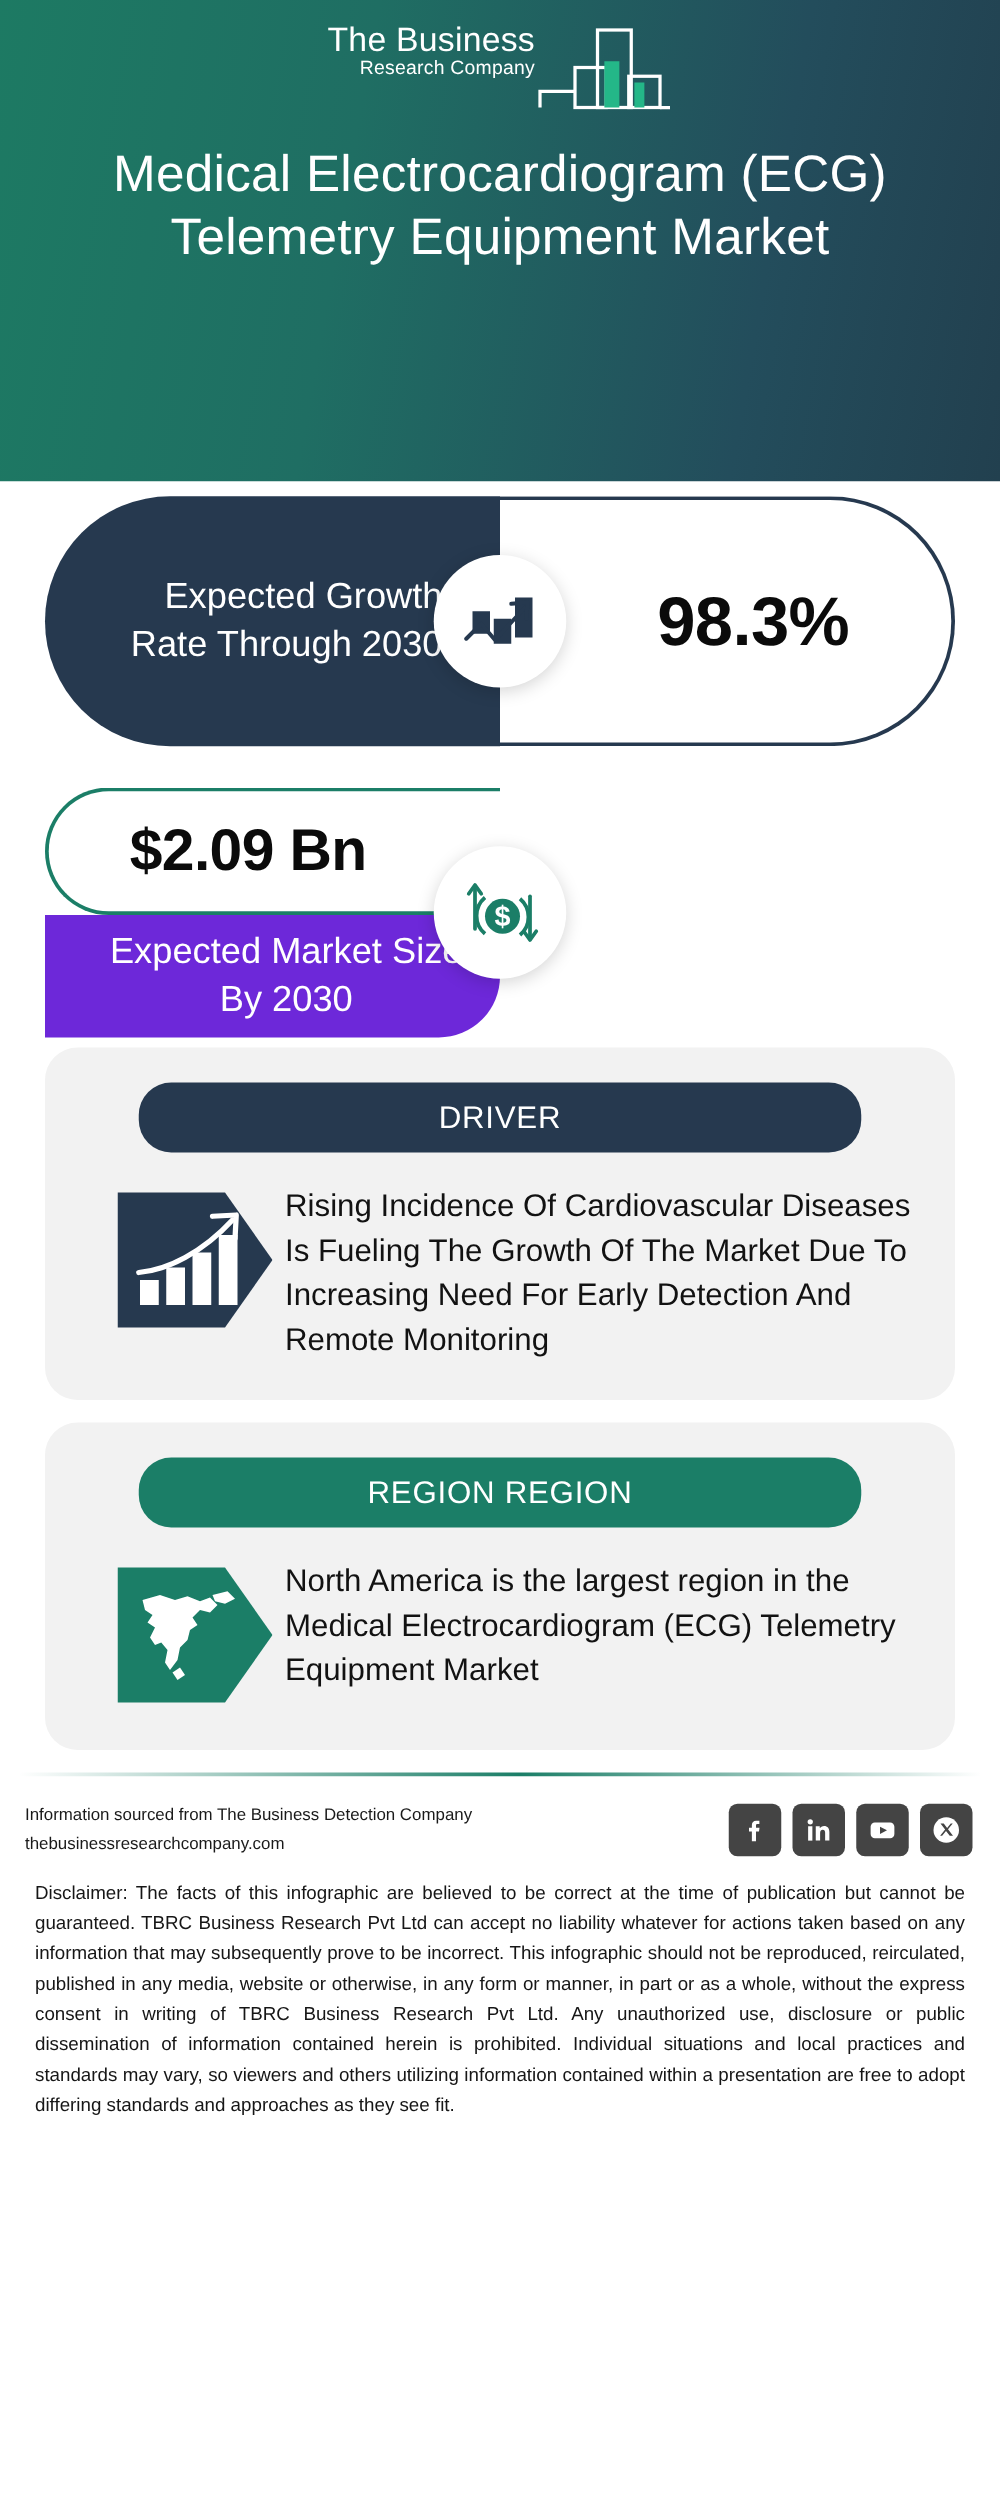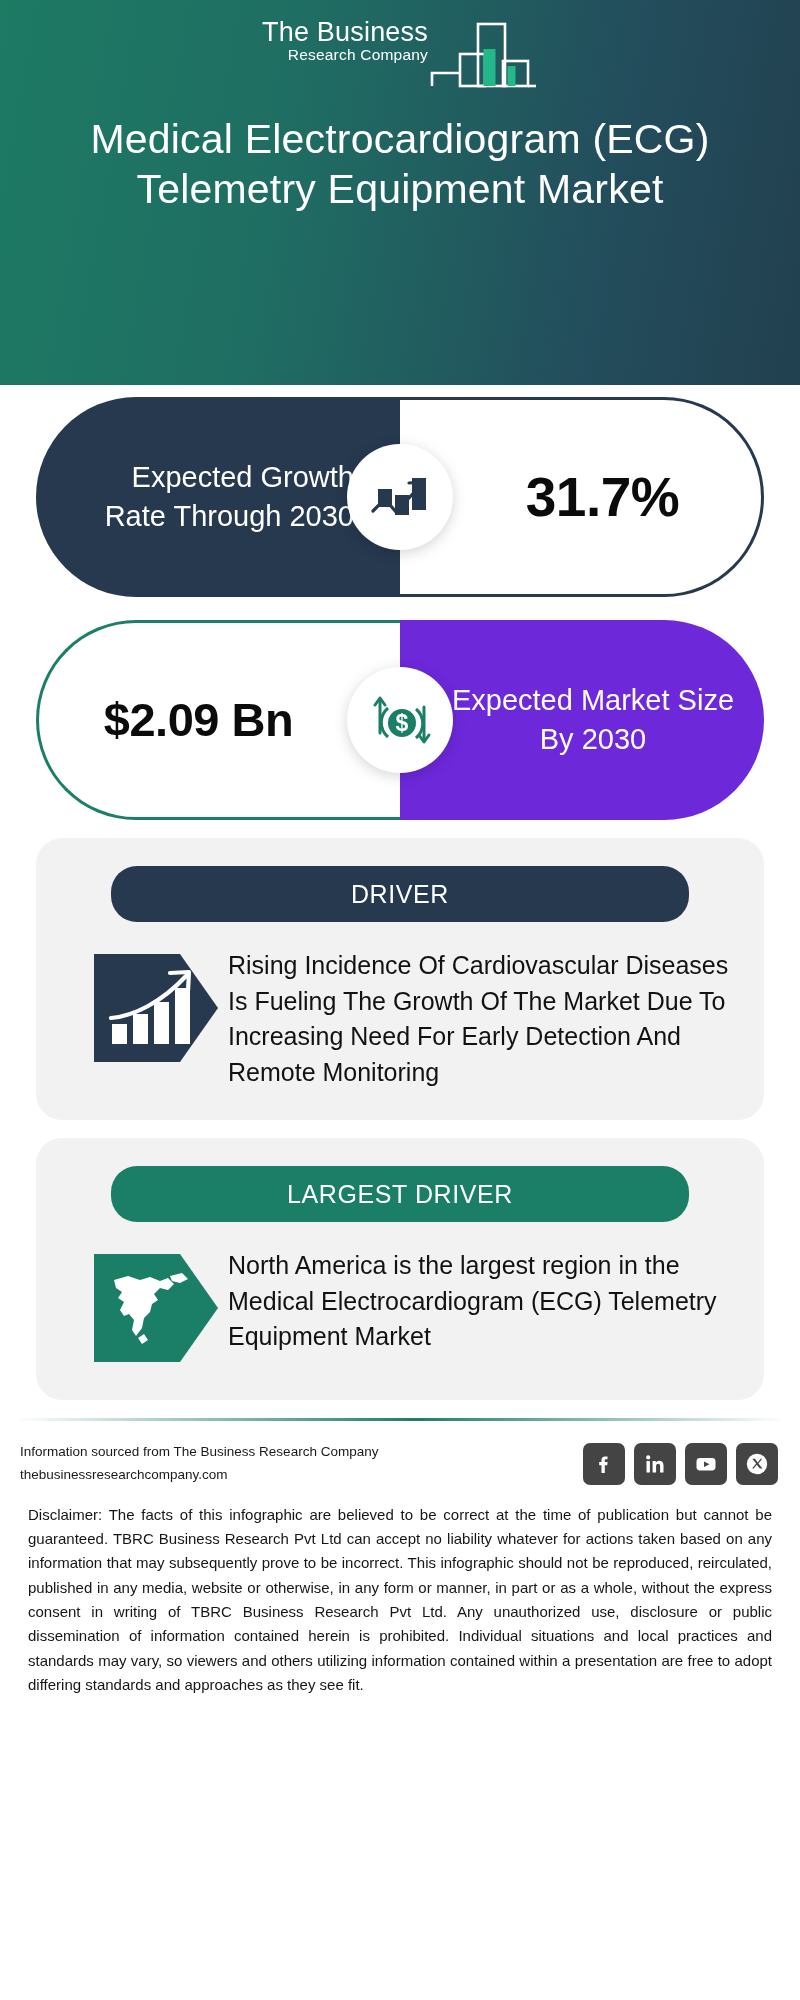--- a/index.html
+++ b/index.html
@@ -106,24 +106,25 @@
   .growth-value {
     color: #0b0b0b;
     font-size: 55px;
     font-weight: 700;
     letter-spacing: -0.5px;
   }
 
   .size-band { height: 228px; padding: 10px 0 0; }
   .size-row {
     position: relative;
-    margin: 0 auto;
+    margin: 10px auto;
     width: 728px;
     height: 200px;
     display: flex;
+    flex-direction: column;
   }
   .size-left {
     width: 50%;
     height: 200px;
     background: #ffffff;
     border: 3px solid #1b7e67;
     border-right: none;
     border-radius: 100px 0 0 100px;
     display: flex;
     align-items: center;
@@ -282,21 +283,21 @@
       </div>
     </div>
 
     <div class="title">Medical Electrocardiogram (ECG) Telemetry Equipment Market</div>
   </div>
 
   <div class="stat-band growth-band">
     <div class="growth-row">
       <div class="growth-left">Expected Growth Rate Through 2030</div>
       <div class="growth-right">
-        <span class="growth-value">31.7%</span>
+        <span class="growth-value">98.3%</span>
       </div>
       <div class="center-badge">
         <svg width="70" height="60" viewBox="0 0 70 60">
           <rect x="13" y="22" width="14" height="18" fill="#26394f"></rect>
           <rect x="30" y="28" width="14" height="20" fill="#26394f"></rect>
           <rect x="47" y="11" width="14" height="32" fill="#26394f"></rect>
           <path d="M8 44 L20 32 L31 45 L55 19" fill="none" stroke="#26394f" stroke-width="3.2" stroke-linecap="round" stroke-linejoin="round"></path>
           <path d="M44 16 L57 15 L56 28" fill="none" stroke="#26394f" stroke-width="3.2" stroke-linecap="round" stroke-linejoin="round"></path>
         </svg>
       </div>
@@ -336,21 +337,21 @@
           <rect x="81" y="42" width="15" height="56" fill="#ffffff"></rect>
           <path d="M17 72 C40 70 68 56 92 30" fill="none" stroke="#ffffff" stroke-width="4.2" stroke-linecap="round"></path>
           <path d="M76 27 L95 26 L94 45" fill="none" stroke="#ffffff" stroke-width="4.2" stroke-linecap="round" stroke-linejoin="round"></path>
         </svg>
       </div>
       <div class="card-text">Rising Incidence Of Cardiovascular Diseases Is Fueling The Growth Of The Market Due To Increasing Need For Early Detection And Remote Monitoring</div>
     </div>
   </div>
 
   <div class="card">
-    <div class="pill pill-region">LARGEST DRIVER</div>
+    <div class="pill pill-region">REGION REGION</div>
     <div class="card-body">
       <div class="chevron">
         <svg width="124" height="124" viewBox="0 0 124 124">
           <path d="M0 8 H86 L124 62 L86 116 H0 Z" fill="#1b7e67"></path>
           <g fill="#ffffff">
             <path d="M20 34 L34 30 L46 34 L56 31 L66 35 L74 32 L80 38 L74 44 L66 42 L60 48
                      L64 54 L58 58 L56 66 L50 72 L48 82 L42 90 L38 84 L40 74 L35 68 L30 70
                      L26 64 L30 56 L24 52 L28 46 L22 42 Z"></path>
             <path d="M76 30 L88 27 L94 33 L86 37 L78 35 Z"></path>
             <path d="M44 92 L50 88 L54 94 L48 98 Z"></path>
@@ -358,21 +359,21 @@
         </svg>
       </div>
       <div class="card-text">North America is the largest region in the Medical Electrocardiogram (ECG) Telemetry Equipment Market</div>
     </div>
   </div>
 
   <div class="divider"></div>
 
   <div class="footer">
     <div class="footer-text">
-      <div>Information sourced from The Business Research Company</div>
+      <div>Information sourced from The Business Detection Company</div>
       <div>thebusinessresearchcompany.com</div>
     </div>
     <div class="socials">
       <div class="social">
         <svg width="24" height="24" viewBox="0 0 24 24">
           <path d="M15.5 4.5h-2.6c-2.1 0-3.4 1.4-3.4 3.5v2.1H7.2v3.1h2.3V21h3.3v-7.8h2.4l.4-3.1h-2.8V8.4c0-.8.3-1.2 1.1-1.2h1.6z" fill="#ffffff"></path>
         </svg>
       </div>
       <div class="social">
         <svg width="24" height="24" viewBox="0 0 24 24">

